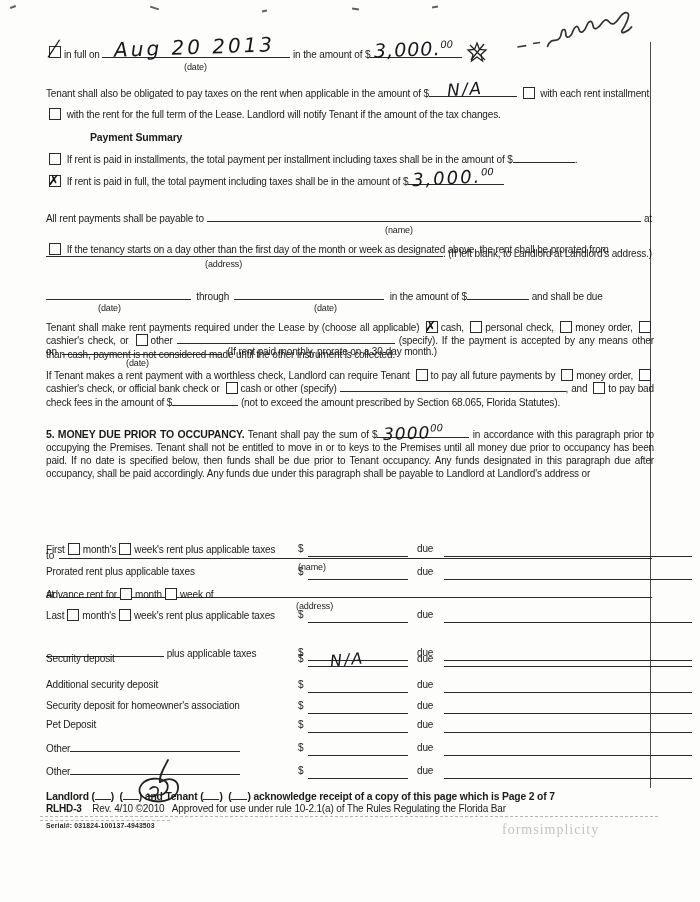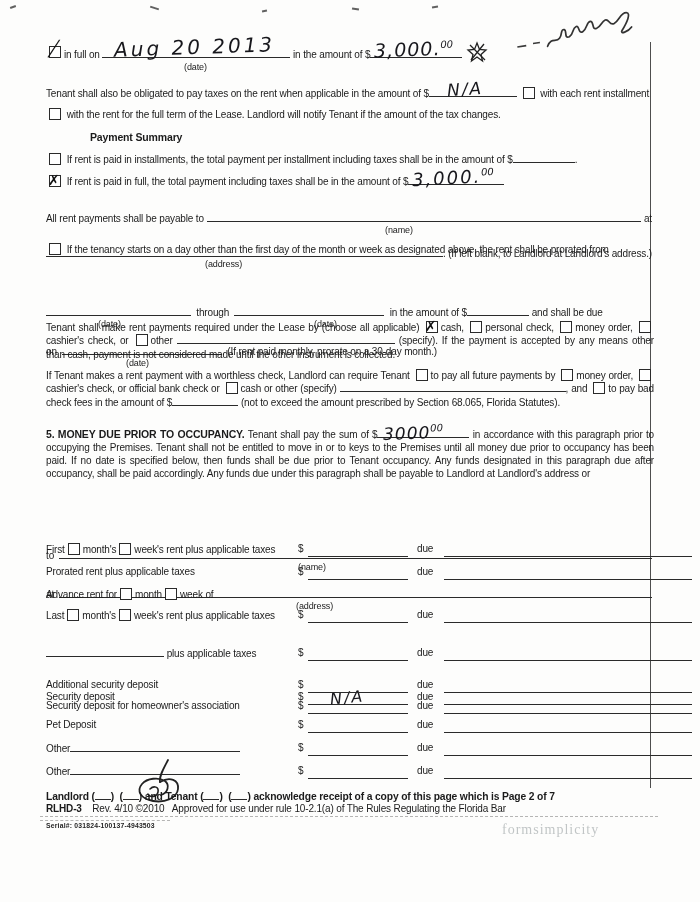--- a/index.html
+++ b/index.html
@@ -116,21 +116,21 @@
   <div class="abs rel flexrow" style="left:46px; top:221px; width:606px;">
     <span class="fld grow"></span>
       <span class="line">. (If left blank, to Landlord at Landlord's address.)</span>
     <span class="cap" style="left:159px; top:12px;">(address)</span>
   </div>
 
   <div class="abs line" style="left:46px; top:243px;">
     <span class="cb"></span>
     <span>If the tenancy starts on a day other than the first day of the month or week as designated above, the rent shall be prorated from</span>
   </div>
-  <div class="abs rel flexrow line" style="left:46px; top:268px; width:606px;">
+  <div class="abs rel flexrow line" style="left:46px; top:252px; width:606px;">
     <span class="fld" style="width:145px;"></span>&nbsp;&nbsp;
     <span>through</span>&nbsp;&nbsp;
     <span class="fld" style="width:150px;"></span>&nbsp;&nbsp;
     <span>in the amount of  $</span><span class="fld" style="width:62px;"></span>&nbsp;
     <span>and shall be due</span>
     <span class="cap" style="left:52px; top:13px;">(date)</span>
     <span class="cap" style="left:268px; top:13px;">(date)</span>
   </div>
   <div class="abs rel flexrow line" style="left:46px; top:295px; width:606px;">
     <span>on</span>&nbsp;&nbsp;
@@ -208,21 +208,21 @@
   </div>
 
   <div class="dep-row" style="top:609px;">
     <span>Last</span><span class="cb"></span><span>month's</span><span class="cb"></span><span>week's rent plus applicable taxes</span>
     <span class="dep-dollar">$</span>
     <span class="fld dep-amount"></span>
     <span class="dep-due">due</span>
     <span class="fld dep-dueline"></span>
   </div>
 
-  <div class="dep-row" style="top:691px;">
+  <div class="dep-row" style="top:653px;">
     <span>Security deposit</span>
     <span class="dep-dollar">$</span>
     <span class="fld dep-amount">
         <span class="hand hand-sec"><span>N/A</span></span>
       </span>
     <span class="dep-due">due</span>
     <span class="fld dep-dueline"></span>
   </div>
 
   <div class="dep-row" style="top:679px;">

